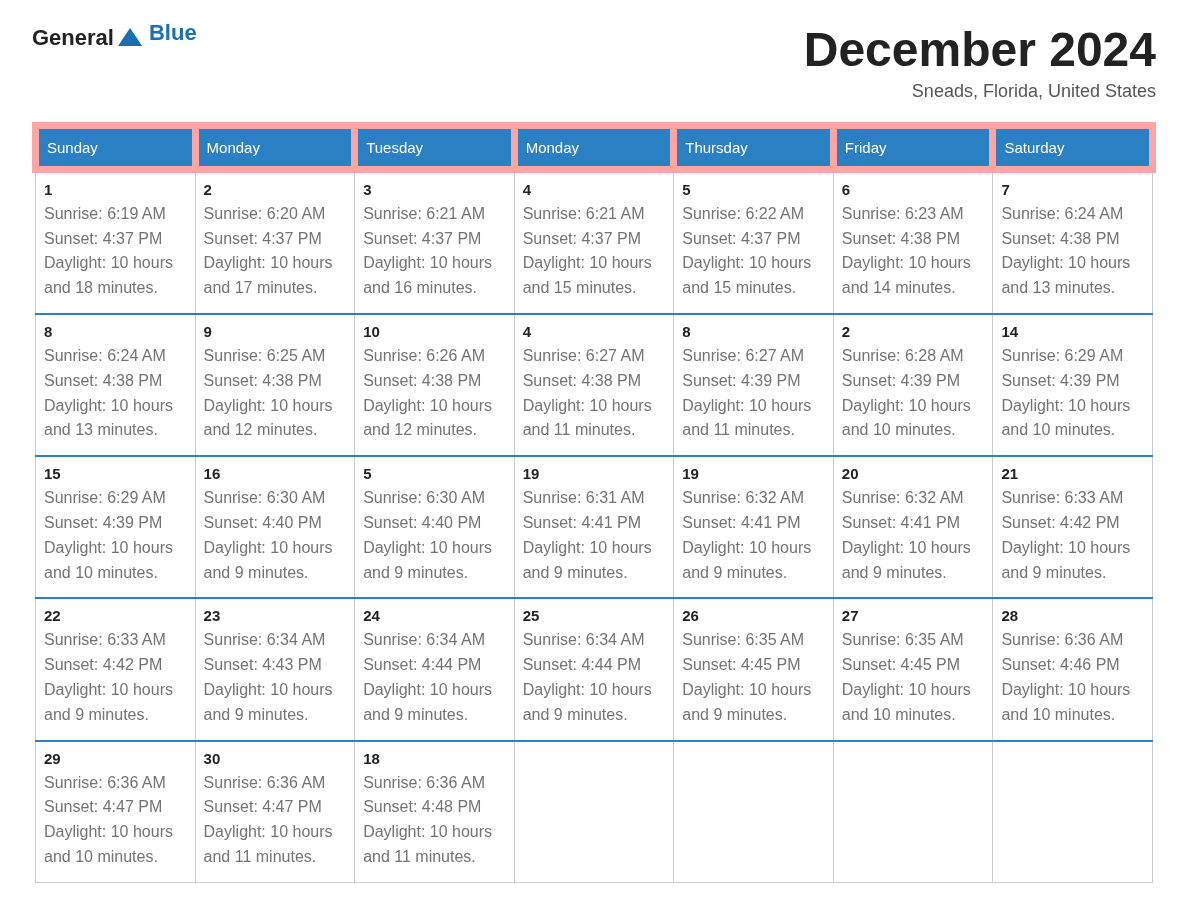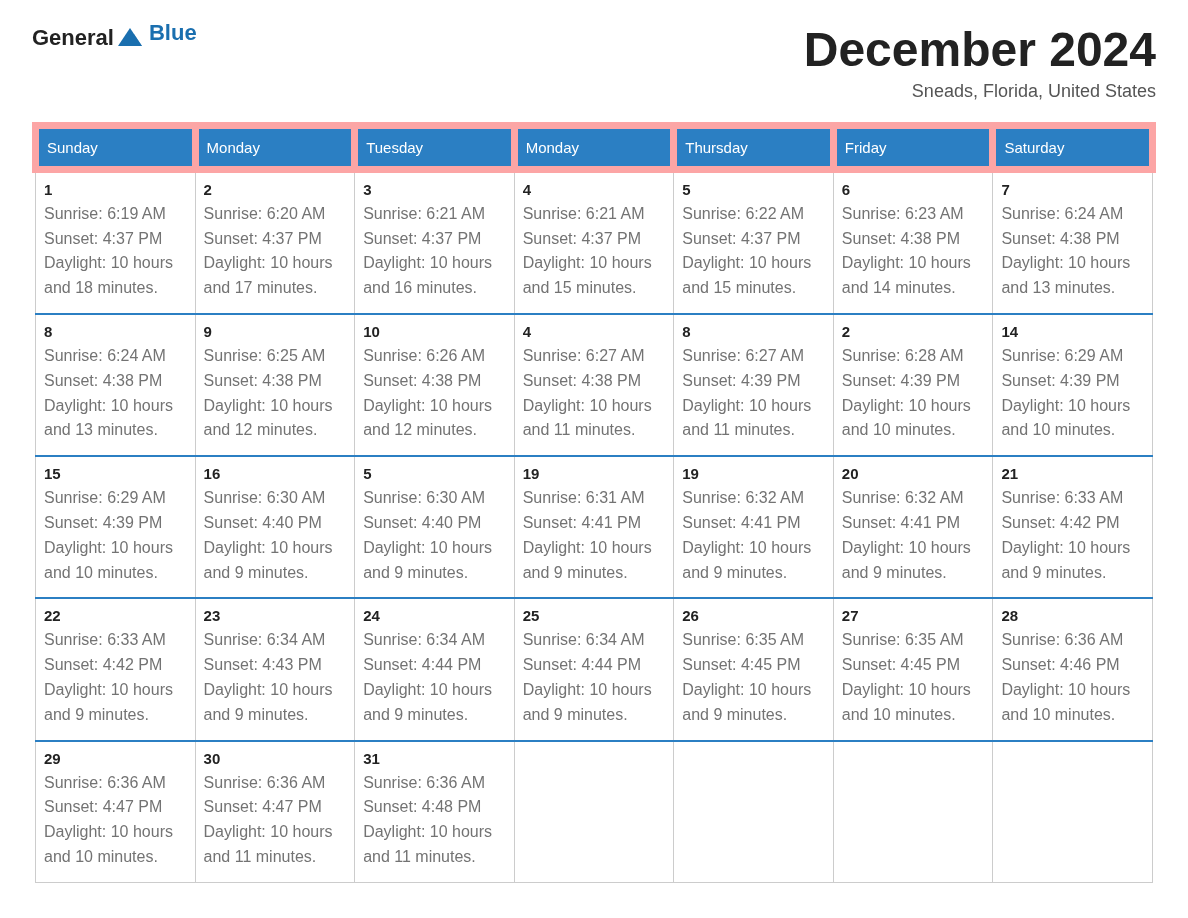--- a/index.html
+++ b/index.html
@@ -256,21 +256,21 @@
       <tr>
         <td>
         <span class="day-num">29</span>
         <span class="day-info">Sunrise: 6:36 AM<br>Sunset: 4:47 PM<br>Daylight: 10 hours<br>and 10 minutes.</span>
       </td>
         <td>
         <span class="day-num">30</span>
         <span class="day-info">Sunrise: 6:36 AM<br>Sunset: 4:47 PM<br>Daylight: 10 hours<br>and 11 minutes.</span>
       </td>
         <td>
-        <span class="day-num">31</span>
+        <span class="day-num">18</span>
         <span class="day-info">Sunrise: 6:36 AM<br>Sunset: 4:48 PM<br>Daylight: 10 hours<br>and 11 minutes.</span>
       </td>
         <td class="empty-cell"></td>
         <td class="empty-cell"></td>
         <td class="empty-cell"></td>
         <td class="empty-cell"></td>
       </tr>
     </tbody>
 </table>
 

